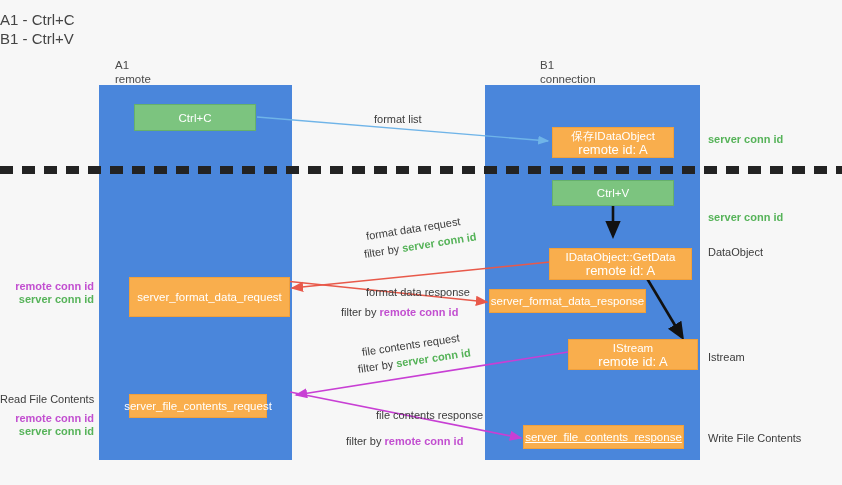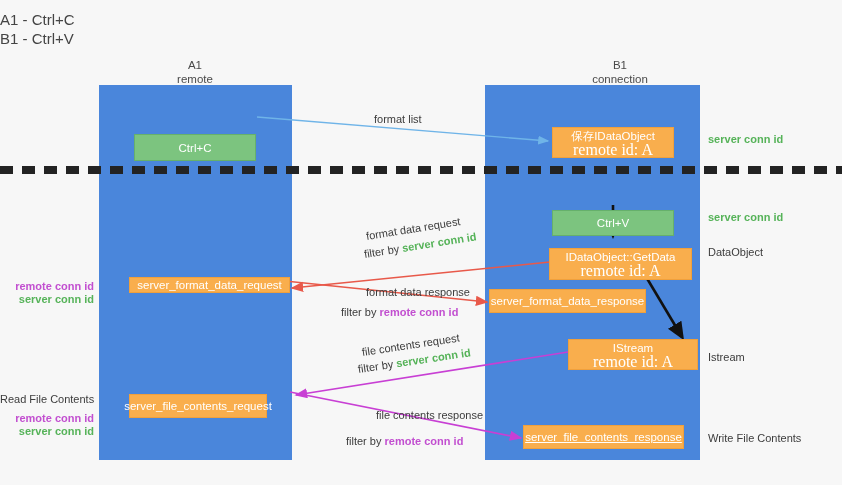--- a/index.html
+++ b/index.html
@@ -13,43 +13,43 @@
   #stage{position:absolute;inset:0;}
 
   
   .title{
     position:absolute;left:0;right:0;top:10px;
     text-align:left;font-size:15px;line-height:19px;color:#444;
   }
 
   
   .lane-head{
-    position:absolute;text-align:center;font-size:11.5px;
+    position:absolute;font-size:11.5px;
     line-height:14px;color:#4a4a4a;width:160px;
   }
 
   
   .lane{position:absolute;background:#4a86db;}
 
   
   .divider{
     position:absolute;left:0;top:166px;width:842px;height:8px;
     background-image:repeating-linear-gradient(to right,#232323 0 13px,transparent 13px 22px);
   }
 
   
   .node{
     position:absolute;box-sizing:border-box;
     display:flex;flex-direction:column;align-items:center;justify-content:center;
     color:#ffffff;font-size:11.5px;line-height:14px;text-align:center;
     padding:3px 6px;
   }
-  .node.green{background:#7cc47f;border:1px solid #66b06b;margin-top:30px;}
+  .node.green{background:#7cc47f;border:1px solid #66b06b;}
   .node.orange{background:#f9ae4d;border:1px solid #f0a03c;}
-  .node .l2{font-size:16px;font-family:Liberation Serif, serif;}
+  .node .l2{font-size:13px;}
 
   
   .lbl{position:absolute;font-size:11px;line-height:14px;color:#3c3c3c;white-space:nowrap;}
   .lbl.r{text-align:right;}
   .green-t{color:#56b359;font-weight:bold;}
   .mag-t{color:#c24fd0;font-weight:bold;}
   .rot-a{transform:rotate(-9deg);transform-origin:left center;}
   .rot-b{transform:rotate(-8.5deg);transform-origin:left center;}
 
   
@@ -119,21 +119,21 @@
 
   <div class="node green" style="left:552px;top:180px;width:122px;height:26px;">
     <div>Ctrl+V</div>
   </div>
 
   <div class="node orange" style="left:549px;top:248px;width:143px;height:32px;">
     <div>IDataObject::GetData</div>
     <div class="l2">remote id: A</div>
   </div>
 
-  <div class="node orange" style="left:129px;top:277px;width:161px;height:16px;">
+  <div class="node orange" style="left:129px;top:277px;width:161px;height:40px;">
     <div>server_format_data_request</div>
   </div>
 
   <div class="node orange" style="left:489px;top:289px;width:157px;height:24px;">
     <div>server_format_data_response</div>
   </div>
 
   <div class="node orange" style="left:568px;top:339px;width:130px;height:31px;">
     <div>IStream</div>
     <div class="l2">remote id: A</div>

